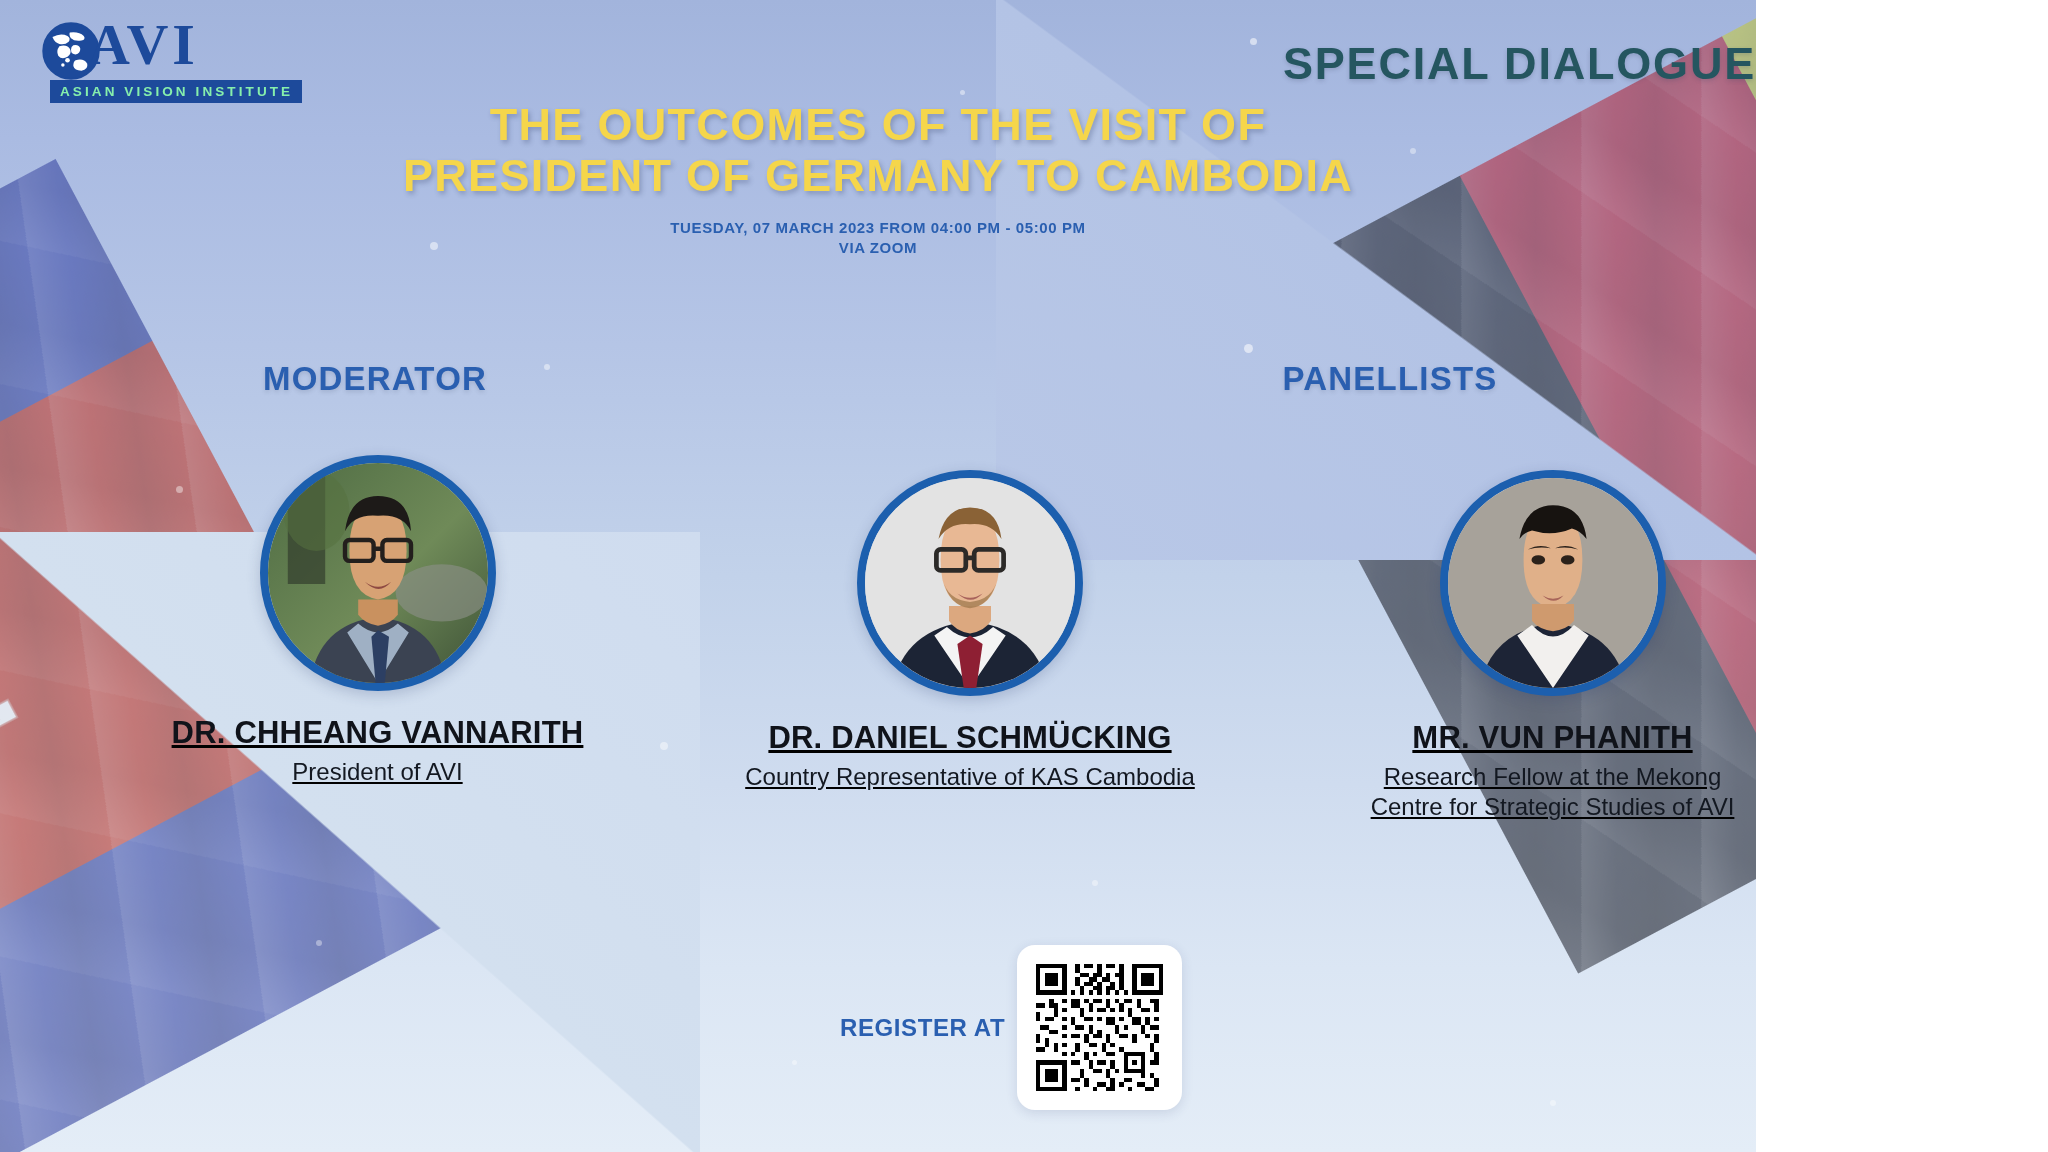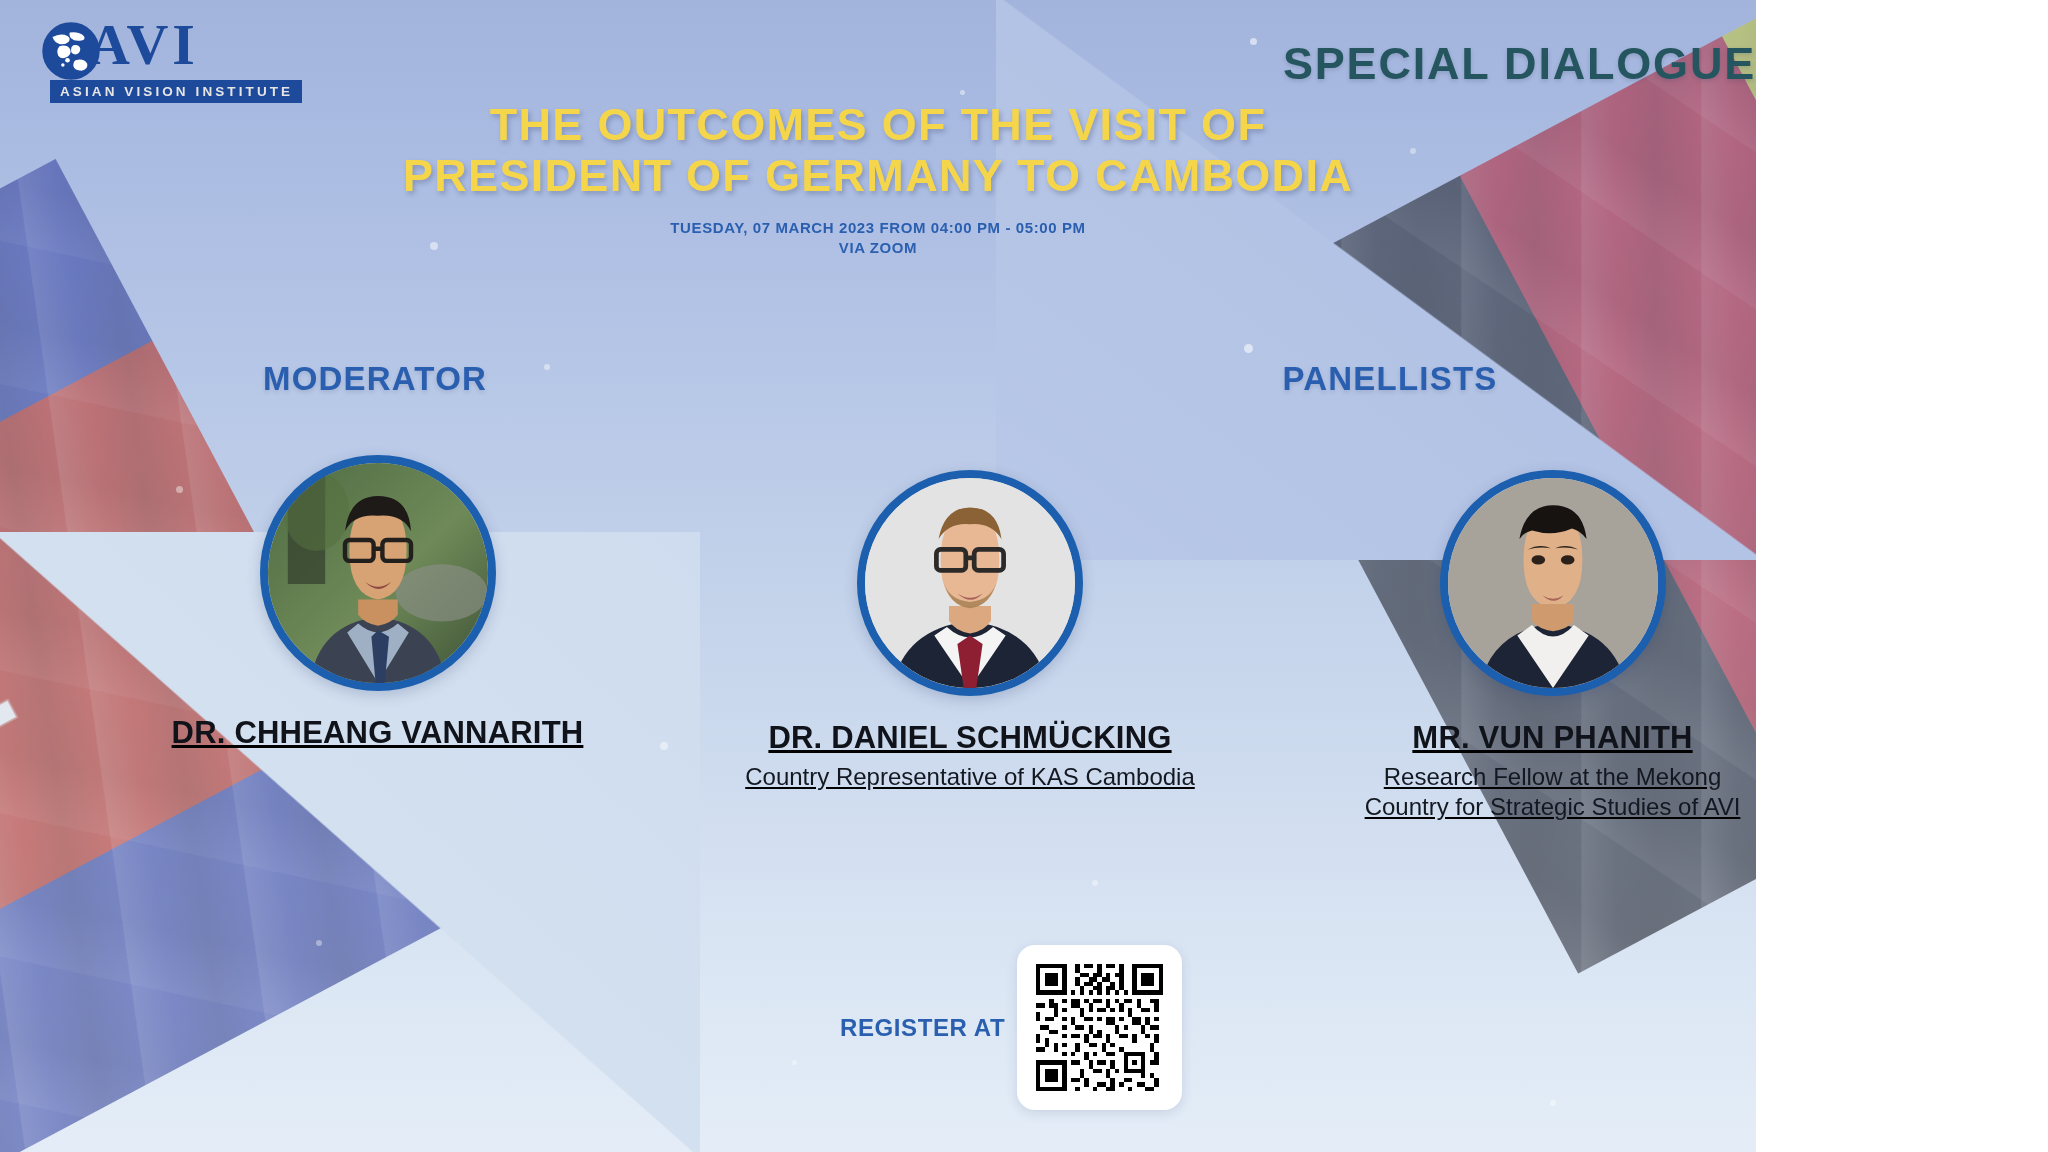--- a/index.html
+++ b/index.html
@@ -154,21 +154,21 @@
     font-weight: 700;
     letter-spacing: 4px;
     color: #1d4a9b;
     line-height: 1;
   }
   .logo-banner {
     position: absolute;
     left: 8px;
     top: 62px;
     background: #1d4a9b;
-    color: #e5e5e5;
+    color: #86efac;
     font-size: 13.5px;
     font-weight: 700;
     letter-spacing: 3.1px;
     padding: 4px 9px 4px 10px;
     white-space: nowrap;
   }
 
   
   .head-block {
     position: absolute;
@@ -392,20 +392,23 @@
         <path d="M70 62 q4 -32 30 -32 q28 0 30 32 q-8 -16 -30 -14 q-22 -2 -30 14 Z" fill="#1d1a18"></path>
         <g fill="none" stroke="#231f1d" stroke-width="4">
           <rect x="70" y="70" width="26" height="19" rx="4"></rect>
           <rect x="104" y="70" width="26" height="19" rx="4"></rect>
           <path d="M96 78 h8"></path>
         </g>
         <path d="M88 108 q12 9 24 0 q-11 13 -24 0 Z" fill="#8e4a42"></path>
       </svg>
     </div>
     <div class="sp-name">DR. CHHEANG VANNARITH</div>
+    <div class="sp-role">
+      <div>President of AVI</div>
+    </div>
   </div>
 
   <div class="speaker sp-2">
     <div class="portrait-ring ring-2">
       <svg class="portrait-img" viewBox="0 0 200 200">
         <rect width="200" height="200" fill="#e3e3e3"></rect>
         <path d="M26 200 q10 -56 74 -64 q64 8 74 64 Z" fill="#1c2435"></path>
         <path d="M78 142 q22 20 44 0 l12 8 -34 50 -34 -50 Z" fill="#f4f4f4"></path>
         <path d="M100 150 l12 8 -6 42 -12 0 -6 -42 Z" fill="#8e1f33"></path>
         <path d="M72 78 q0 -44 28 -44 q28 0 28 44 q0 42 -28 46 q-28 -4 -28 -46 Z" fill="#e8b894"></path>
@@ -440,21 +443,21 @@
           <path d="M102 67 q10 -5 22 1 q-11 -3 -22 -1 Z"></path>
           <ellipse cx="86" cy="78" rx="6.5" ry="4.5"></ellipse>
           <ellipse cx="114" cy="78" rx="6.5" ry="4.5"></ellipse>
         </g>
         <path d="M90 112 q10 6 20 0 q-9 10 -20 0 Z" fill="#a8655a"></path>
       </svg>
     </div>
     <div class="sp-name">MR. VUN PHANITH</div>
     <div class="sp-role">
       <div>Research Fellow at the Mekong</div>
-      <div>Country for Strategic Studies of AVI</div>
+      <div>Centre for Strategic Studies of AVI</div>
     </div>
   </div>
 
   <div class="register-row">
     <div class="register-label">REGISTER AT</div>
     <div class="qr-card">
       <svg class="qr-svg" viewBox="0 0 29 29" shape-rendering="crispEdges">
         <rect width="29" height="29" fill="#ffffff"></rect>
         <g fill="#000000">
 

